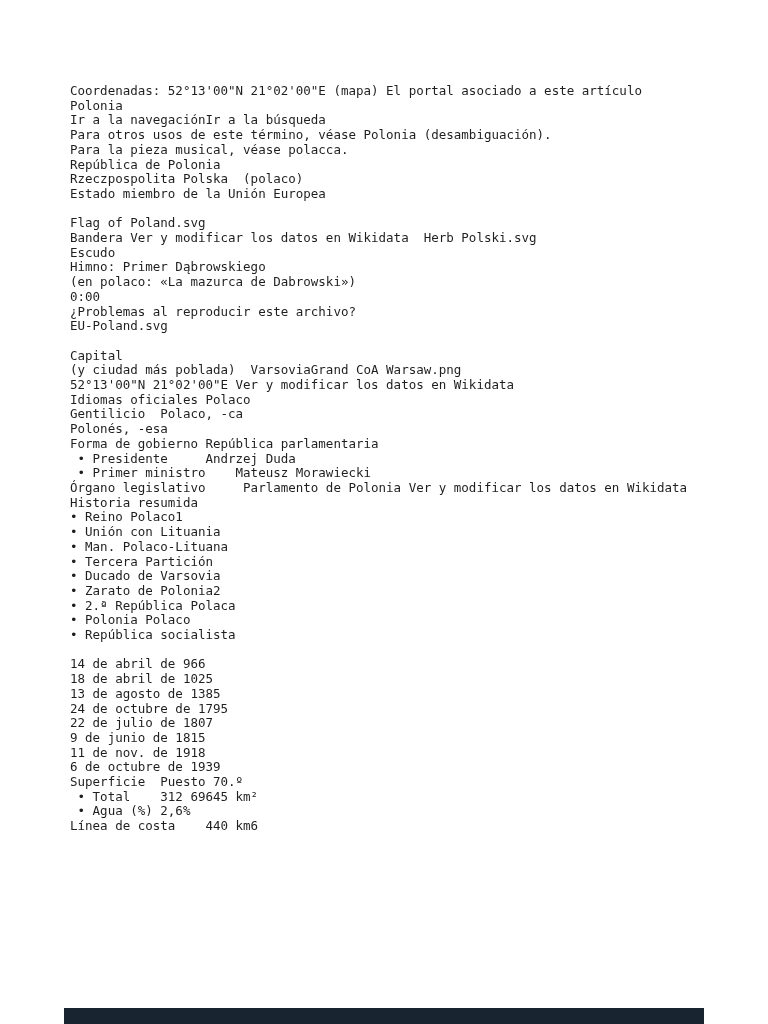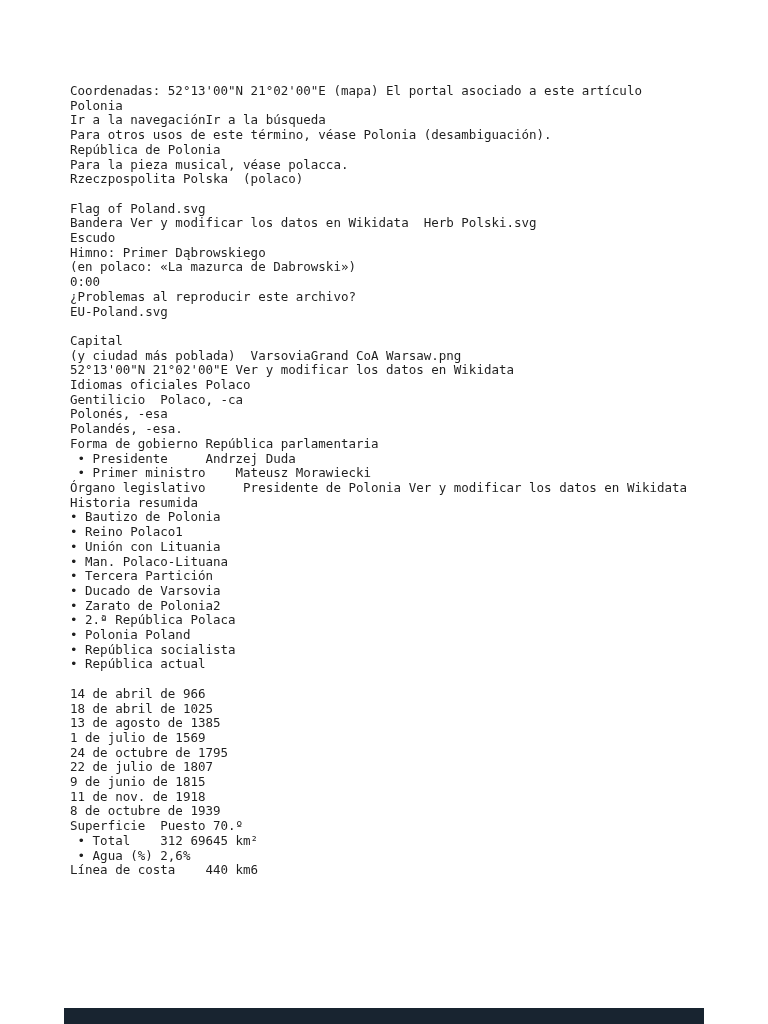--- a/index.html
+++ b/index.html
@@ -49,66 +49,63 @@
 </head>
 <body>
 
 <div class="viewer">
   <div class="doc-page">
     <div class="text-block" id="text-block">
         <div class="line">Coordenadas: 52°13'00"N 21°02'00"E (mapa) El portal asociado a este artículo</div>
         <div class="line">Polonia</div>
         <div class="line">Ir a la navegaciónIr a la búsqueda</div>
         <div class="line">Para otros usos de este término, véase Polonia (desambiguación).</div>
+        <div class="line">Para la pieza musical, véase polacca.</div>
         <div class="line">República de Polonia</div>
-        <div class="line">Para la pieza musical, véase polacca.</div>
         <div class="line">Rzeczpospolita Polska  (polaco)</div>
+        <div class="line">Estado miembro de la Unión Europea</div>
         <div class="line">&nbsp;</div>
         <div class="line">Flag of Poland.svg</div>
         <div class="line">Bandera Ver y modificar los datos en Wikidata  Herb Polski.svg</div>
         <div class="line">Escudo</div>
         <div class="line">Himno: Primer Dąbrowskiego</div>
         <div class="line">(en polaco: «La mazurca de Dabrowski»)</div>
         <div class="line">0:00</div>
         <div class="line">¿Problemas al reproducir este archivo?</div>
         <div class="line">EU-Poland.svg</div>
         <div class="line">&nbsp;</div>
         <div class="line">Capital</div>
         <div class="line">(y ciudad más poblada)  VarsoviaGrand CoA Warsaw.png</div>
         <div class="line">52°13'00"N 21°02'00"E Ver y modificar los datos en Wikidata</div>
         <div class="line">Idiomas oficiales Polaco</div>
         <div class="line">Gentilicio  Polaco, -ca</div>
         <div class="line">Polonés, -esa</div>
-        <div class="line">Polandés, -esa.</div>
         <div class="line">Forma de gobierno República parlamentaria</div>
         <div class="line"> • Presidente     Andrzej Duda</div>
         <div class="line"> • Primer ministro    Mateusz Morawiecki</div>
-        <div class="line">Órgano legislativo     Presidente de Polonia Ver y modificar los datos en Wikidata</div>
+        <div class="line">Órgano legislativo     Parlamento de Polonia Ver y modificar los datos en Wikidata</div>
         <div class="line">Historia resumida</div>
-        <div class="line">• Bautizo de Polonia</div>
         <div class="line">• Reino Polaco1</div>
         <div class="line">• Unión con Lituania</div>
         <div class="line">• Man. Polaco-Lituana</div>
         <div class="line">• Tercera Partición</div>
         <div class="line">• Ducado de Varsovia</div>
         <div class="line">• Zarato de Polonia2</div>
         <div class="line">• 2.ª República Polaca</div>
-        <div class="line">• Polonia Poland</div>
+        <div class="line">• Polonia Polaco</div>
         <div class="line">• República socialista</div>
-        <div class="line">• República actual</div>
         <div class="line">&nbsp;</div>
         <div class="line">14 de abril de 966</div>
         <div class="line">18 de abril de 1025</div>
         <div class="line">13 de agosto de 1385</div>
-        <div class="line">1 de julio de 1569</div>
         <div class="line">24 de octubre de 1795</div>
         <div class="line">22 de julio de 1807</div>
         <div class="line">9 de junio de 1815</div>
         <div class="line">11 de nov. de 1918</div>
-        <div class="line">8 de octubre de 1939</div>
+        <div class="line">6 de octubre de 1939</div>
         <div class="line">Superficie  Puesto 70.º</div>
         <div class="line"> • Total    312 69645 km²</div>
         <div class="line"> • Agua (%) 2,6%</div>
         <div class="line">Línea de costa    440 km6</div>
       </div>
   </div>
   <div class="next-page-strip"></div>
 </div>
 
 </body></html>

